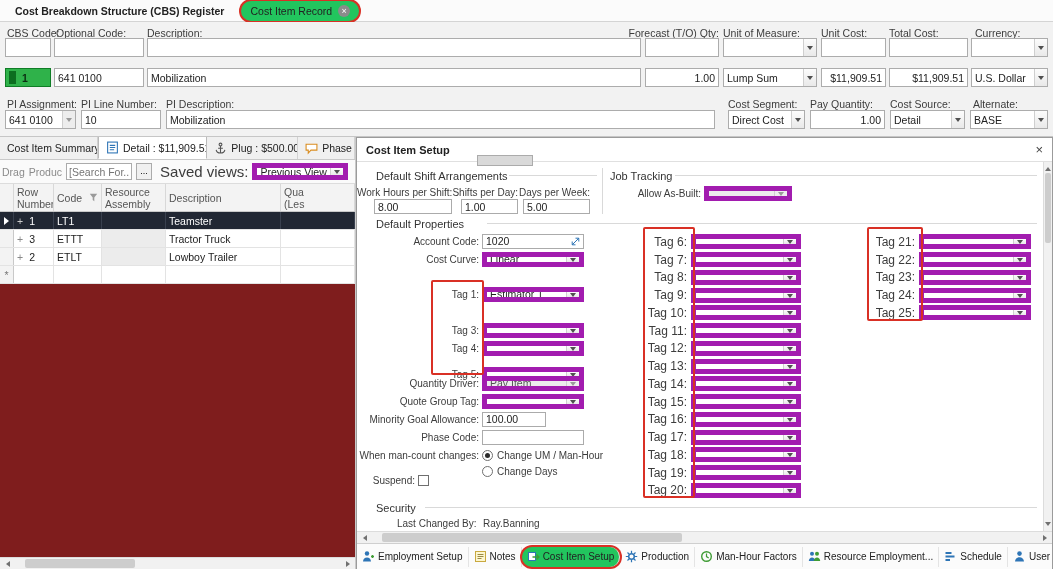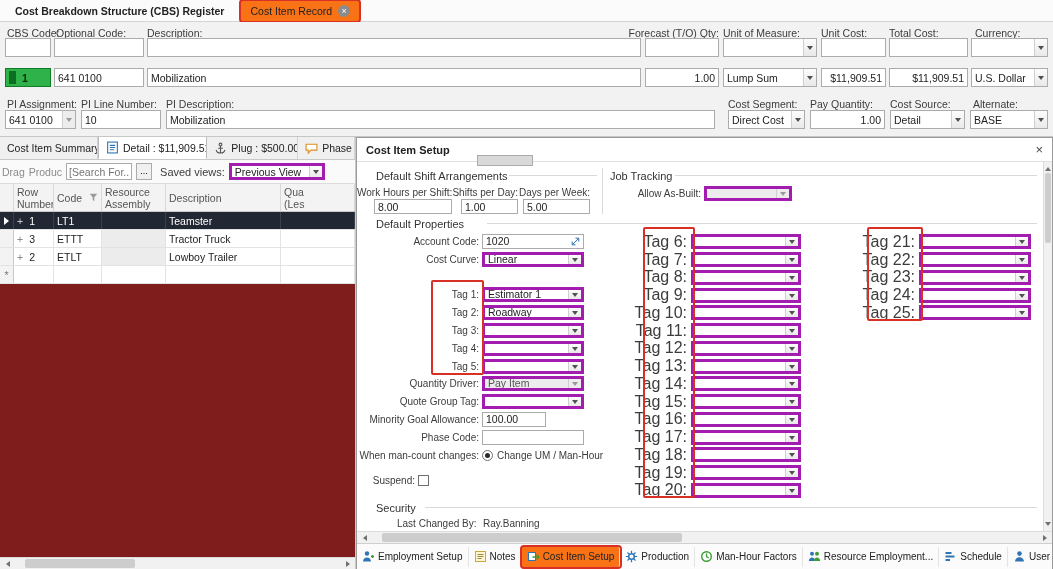--- a/index.html
+++ b/index.html
@@ -5,21 +5,21 @@
   * {margin:0; padding:0; box-sizing:border-box}
   html,body {background:#e8e8e8}
   body {font-family:"Liberation Sans", sans-serif; font-size:11px; color:#222}
   .app {position:relative; width:1053px; height:569px; background:#fff; overflow:hidden}
 
   
   .doc-tabs {position:absolute; left:0; top:0; width:100%; height:22px; background:#fbfbfb; border-bottom:1px solid #d4d4d4; display:flex; align-items:center; padding-left:6px; gap:8px}
   .doc-tab {height:20px; display:flex; align-items:center; gap:6px; padding:0 9px; font-size:10.5px; white-space:nowrap}
   .doc-tab.bold {font-weight:bold}
   .tab-close {width:12px; height:12px; border-radius:50%; background:#8b8b8b; color:#fff; font-size:9px; line-height:12px; text-align:center}
-  .red-outline {box-shadow:0 0 0 2px var(--accent-red); border-radius:2px; background:#f97316}
+  .red-outline {box-shadow:0 0 0 2px var(--accent-red); border-radius:10px; background:#22c55e}
 
   
   .header-form {position:absolute; left:0; top:22px; width:100%; height:115px; background:#f2f2f2; border-bottom:1px solid #c6c6c6}
   .hlbl {position:absolute; white-space:nowrap; color:#3c3c3c; font-size:10.5px}
   .hlbl.r {text-align:right}
   .hf {position:absolute; height:19px; background:#fff; border:1px solid #acacac; display:flex; align-items:center; padding:0 3px; font-size:10.5px; overflow:hidden; white-space:nowrap}
   .hf.r {justify-content:flex-end}
   .hf.nopad {padding:0 0 0 3px}
   .hf .txt {flex:1; overflow:hidden; white-space:nowrap}
   .hf .txt.r {text-align:right}
@@ -32,22 +32,22 @@
 
   
   .left-panel {position:absolute; left:0; top:137px; width:356px; height:432px; background:#7f1d1d; border-right:1px solid #c9c9c9}
   .lp-tabs {position:absolute; top:0; left:0; right:0; height:23px; background:#f0f0f0; border-bottom:1px solid #c9c9c9; display:flex; align-items:flex-end; overflow:hidden}
   .lp-tab {height:22px; display:flex; align-items:center; gap:4px; padding:0 7px; font-size:10.5px; border-right:1px solid #d2d2d2; background:#f0f0f0; white-space:nowrap; overflow:hidden}
   .lp-tab.active {background:#fff; border:1px solid #bbb; border-bottom:1px solid #fff; height:23px}
   .lp-toolbar {position:absolute; top:23px; left:0; right:0; height:24px; background:#fafafa; border-bottom:1px solid #dcdcdc; display:flex; align-items:center; gap:4px; padding:0 2px; overflow:hidden}
   .draghint {color:#8b8b8b; font-size:10.5px; white-space:nowrap}
   .searchbox {width:66px; height:17px; border:1px solid #ababab; font:10.5px "Liberation Sans",sans-serif; padding:0 2px; color:#555}
   .morebtn {width:16px; height:17px; border:1px solid #ababab; background:#f0f0f0; font-size:9px; line-height:1}
-  .sv-label {font-size:11px; color:#3c3c3c; margin-left:4px; white-space:nowrap}
-  .combo {display:inline-flex; align-items:center; border:3px solid #a21caf; background:#fff; height:15px; font-size:10.5px; overflow:hidden}
+  .sv-label {font-size:15px; color:#3c3c3c; margin-left:4px; white-space:nowrap}
+  .combo {display:inline-flex; align-items:center; border:5px solid #a21caf; background:#fff; height:15px; font-size:10.5px; overflow:hidden}
   .combo .combo-text {flex:1; padding:0 3px; overflow:hidden; white-space:nowrap}
   .combo.dis {background:#ececec; color:#555}
   .sv {width:96px; height:17px}
 
   .grid {position:absolute; top:47px; left:0; right:0}
   .ghead {display:grid; grid-template-columns:14px 40px 48px 64px 115px 1fr; height:28px; background:#f3f3f3; border-bottom:1px solid #c9c9c9; color:#555; font-size:10.5px}
   .ghead > div {border-right:1px solid #d8d8d8; display:flex; flex-direction:column; justify-content:center; padding:0 3px; overflow:hidden; line-height:12px}
   .ghead .codehead {flex-direction:row; align-items:center; justify-content:space-between}
   .grow {display:grid; grid-template-columns:14px 40px 48px 64px 115px 1fr; height:18px; border-bottom:1px solid #e3e3e3; font-size:10.5px; background:#fff}
   .grow > div {border-right:1px solid #e3e3e3; display:flex; align-items:center; padding:0 3px; overflow:hidden; white-space:nowrap}
@@ -84,21 +84,21 @@
   .slbl.ltext {text-align:left}
   .sbox {position:absolute; height:15px; border:1px solid #ababab; background:#fff; font-size:10.5px; display:flex; align-items:center; padding:0 3px; overflow:hidden}
   .sbox.r {}
   .prow {position:absolute; left:2px; width:236px; height:16px; display:flex; align-items:center}
   .prow .plabel {width:123px; text-align:right; padding-right:3px; font-size:10px; color:#3c3c3c; white-space:nowrap; flex:none}
   .prow .combo {width:102px; height:15px; flex:none}
   .sfield {display:flex; align-items:center; border:1px solid #ababab; background:#fff; font-size:10.5px; padding:0 3px; overflow:hidden; width:102px; height:15px; flex:none}
   .sfield .txt {flex:1; overflow:hidden}
   .tagcol {position:absolute}
   .tagrow {height:17.75px; display:flex; align-items:center}
-  .tagcol .plabel {text-align:right; padding-right:4px; font-size:16px; color:#3c3c3c; flex:none; white-space:nowrap}
+  .tagcol .plabel {text-align:right; padding-right:4px; font-size:12px; color:#3c3c3c; flex:none; white-space:nowrap}
   .tagcol.mid .plabel {width:74px}
   .tagcol.mid .combo {width:110px; height:15px}
   .tagcol.rightcol .plabel {width:62px}
   .tagcol.rightcol .combo {width:112px; height:15px}
   .radio {width:11px; height:11px; border:1px solid #6f6f6f; border-radius:50%; background:#fff; flex:none; display:inline-flex; align-items:center; justify-content:center; margin-right:4px}
   .radio.on::after {content:""; width:5px; height:5px; border-radius:50%; background:#2b2b2b}
   .ropt {font-size:10px; color:#3c3c3c; white-space:nowrap}
   .cbox {width:11px; height:11px; border:1px solid #6f6f6f; background:#fff; flex:none}
   .sp-hscroll {top:393px}
   .sp-vscroll {position:absolute; right:0; top:24px; width:9px; height:369px; background:#f1f1f1; border-left:1px solid #dcdcdc}
@@ -390,42 +390,35 @@
             <span class="dd"></span>
           </span>
         </div>
       <div class="prow" style="top:124px">
           <span class="plabel">Tag 1:</span>
           <span class="combo">
             <span class="combo-text">Estimator 1</span>
             <span class="dd"></span>
           </span>
         </div>
-      <div class="prow" style="top:142px">
-          <span class="plabel">Tag 2:</span>
-          <span class="combo">
-            <span class="combo-text">Roadway</span>
-            <span class="dd"></span>
-          </span>
-        </div>
       <div class="prow" style="top:160px">
           <span class="plabel">Tag 3:</span>
           <span class="combo">
             <span class="combo-text"></span>
             <span class="dd"></span>
           </span>
         </div>
       <div class="prow" style="top:178px">
           <span class="plabel">Tag 4:</span>
           <span class="combo">
             <span class="combo-text"></span>
             <span class="dd"></span>
           </span>
         </div>
-      <div class="prow" style="top:196px">
+      <div class="prow" style="top:204px">
           <span class="plabel">Tag 5:</span>
           <span class="combo">
             <span class="combo-text"></span>
             <span class="dd"></span>
           </span>
         </div>
       <div class="prow" style="top:213px">
           <span class="plabel">Quantity Driver:</span>
           <span class="combo dis">
             <span class="combo-text">Pay Item</span>
@@ -448,20 +441,25 @@
       <div class="prow" style="top:267px">
           <span class="plabel">Phase Code:</span>
           <span class="sbox" style="position:static;width:102px">
             <span></span>
           </span>
         </div>
       <div class="prow" style="top:285px;width:300px">
           <span class="plabel">When man-count changes:</span>
           <span class="radio on"></span>
           <span class="ropt">Change UM / Man-Hour</span>
+        </div>
+      <div class="prow" style="top:301px;width:300px">
+          <span class="plabel"></span>
+          <span class="radio"></span>
+          <span class="ropt">Change Days</span>
         </div>
       <div class="prow" style="top:310px">
           <span class="plabel" style="width:59px">Suspend:</span>
           <span class="cbox"></span>
         </div>
 
       <div class="tagcol mid" style="left:260px;top:71px">
 
           <div class="tagrow">
             <span class="plabel">Tag 6:</span>

